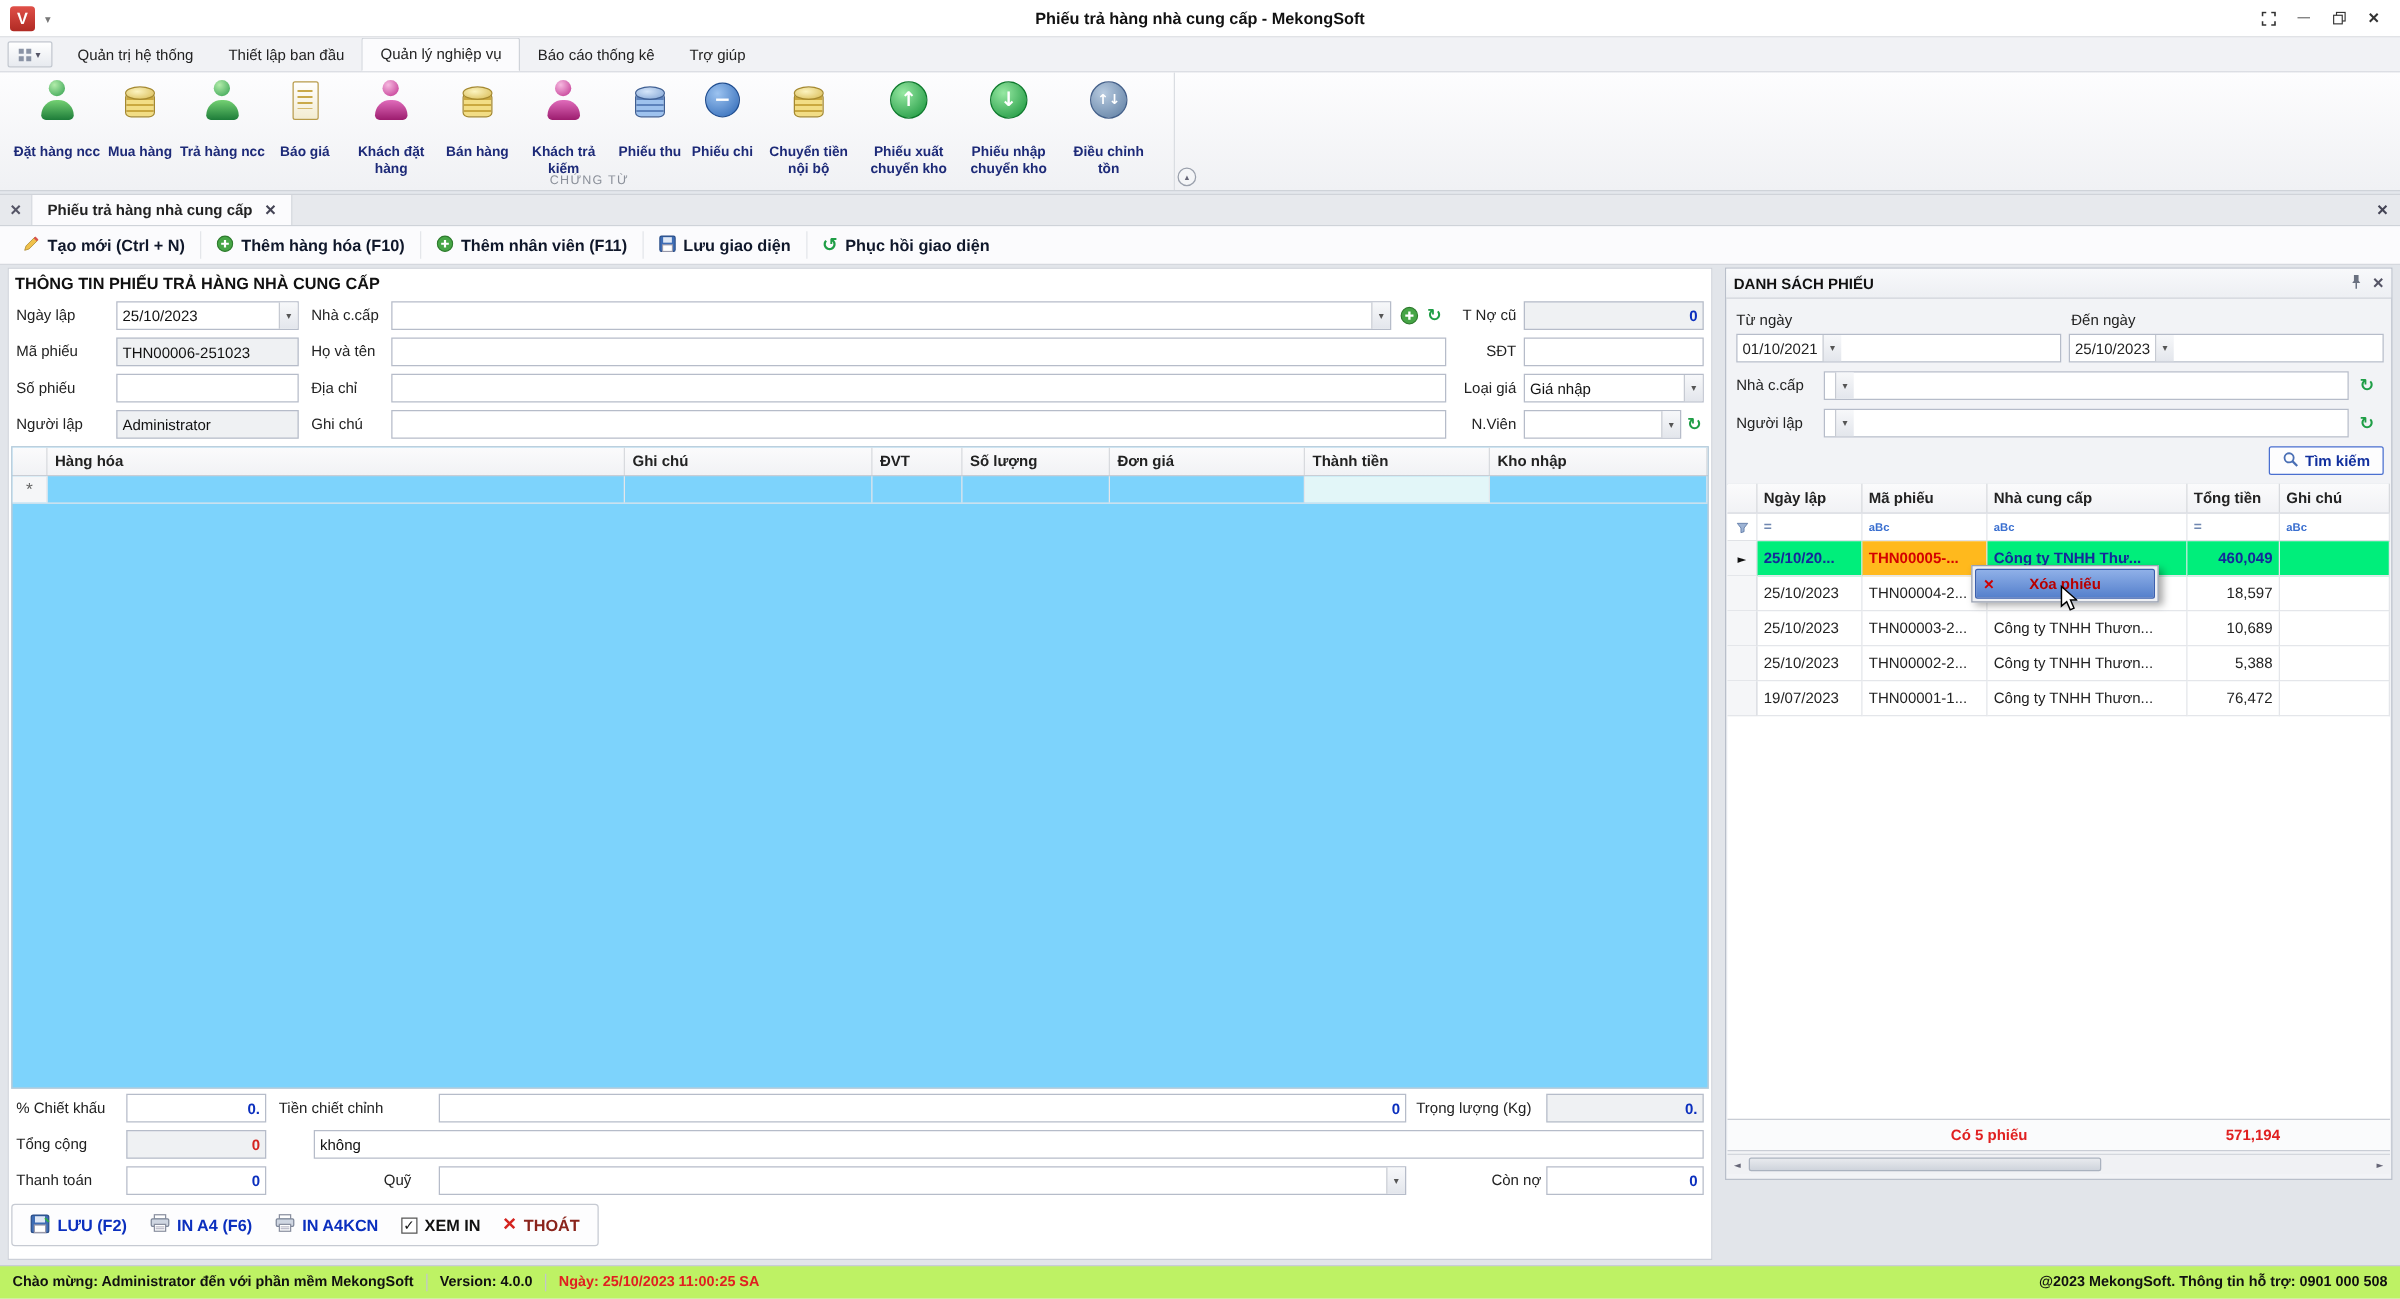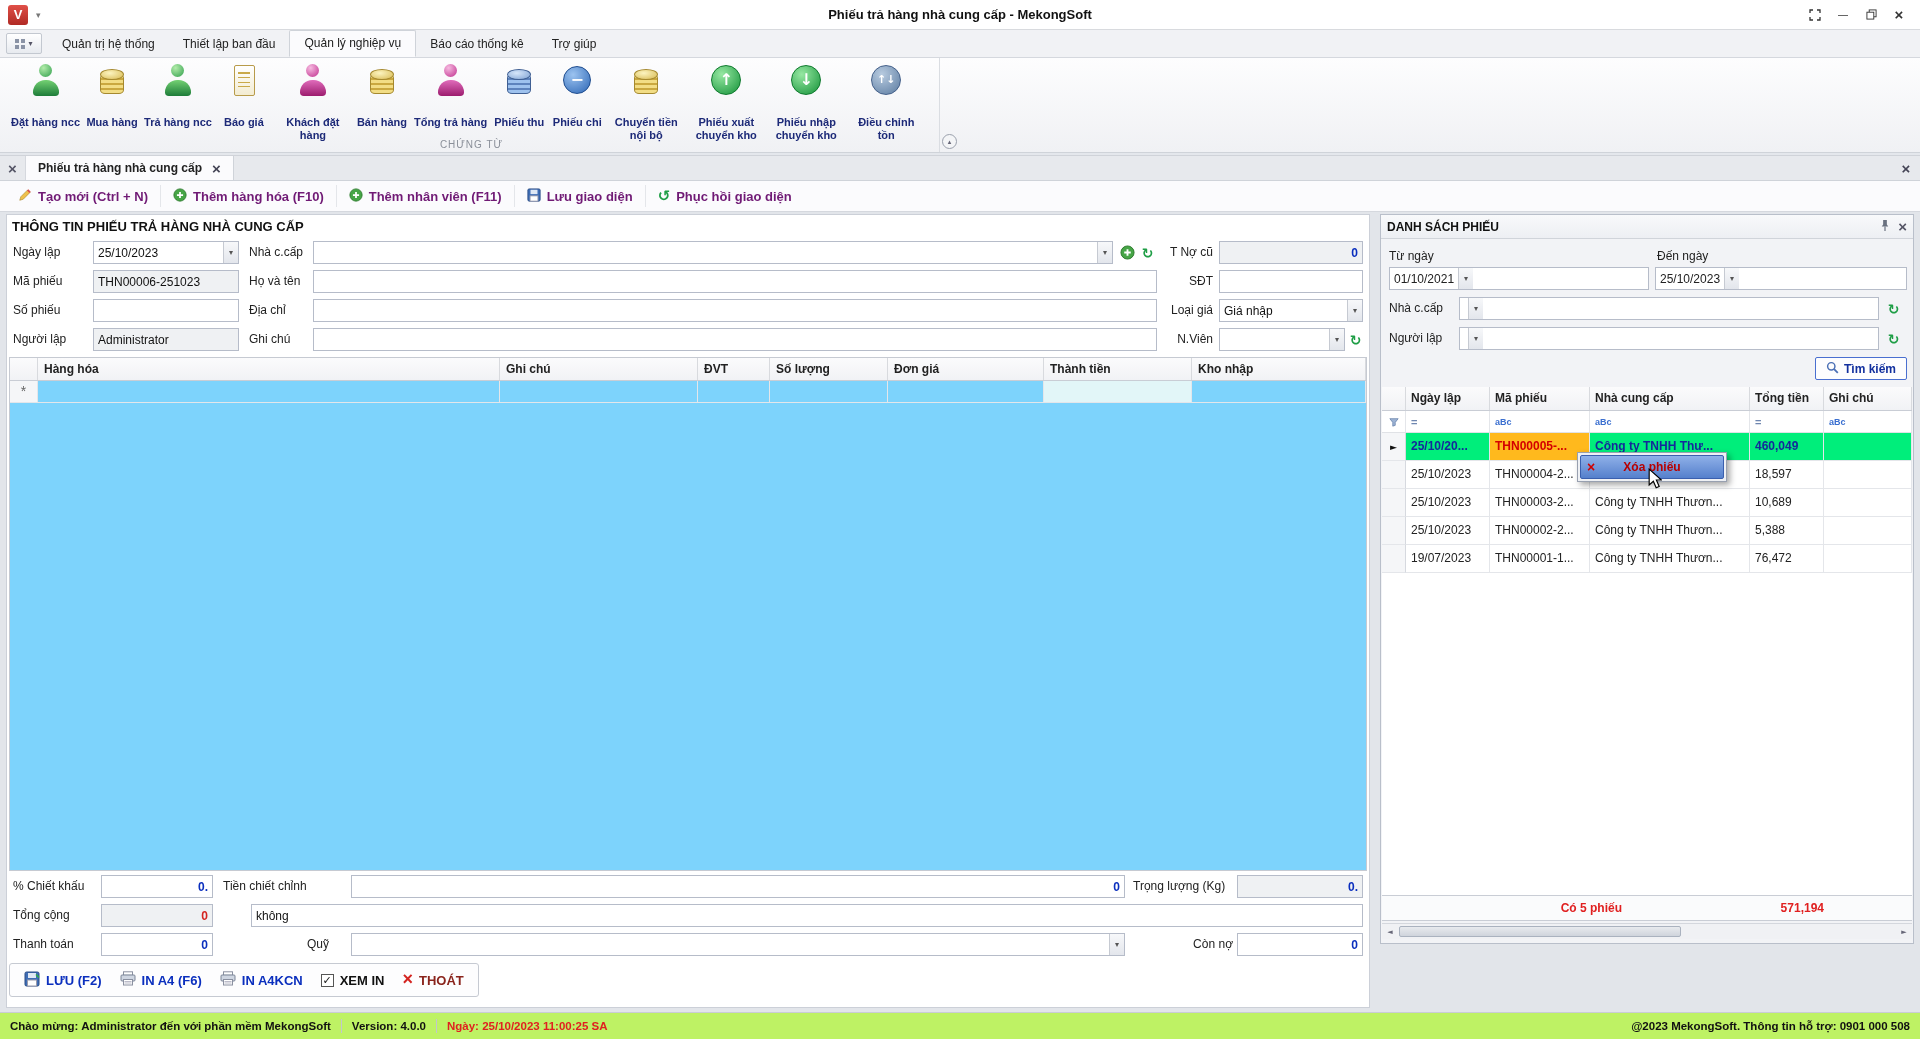--- a/index.html
+++ b/index.html
@@ -59,21 +59,21 @@
 
   
   .doctab-bar { position:absolute; top:155px; left:0; right:0; height:26px; background:#e7e9ed; border-top:1px solid #d0d3d9; border-bottom:1px solid #cfd3d9; display:flex; align-items:stretch; }
   .dt-close { width:26px; display:flex; align-items:center; justify-content:center; color:#556; border-right:1px solid #d5d8de; }
   .doctab { display:flex; align-items:center; gap:10px; padding:0 12px; background:#fbfbfd; border-right:1px solid #cfd3d9; font-weight:bold; font-size:12px; color:#222; }
   .dt-x { color:#445; font-size:12px; }
   .dt-far { margin-left:auto; width:28px; display:flex; align-items:center; justify-content:center; color:#445; }
 
   
   .action-bar { position:absolute; top:181px; left:0; right:0; height:31px; background:#fbfbfd; border-bottom:1px solid #d5d8de; display:flex; align-items:center; padding-left:6px; }
-  .ab-item { display:flex; align-items:center; gap:6px; padding:0 12px; height:22px; font-size:13px; font-weight:bold; color:#701a75; border-right:1px solid #e4e6ea; }
+  .ab-item { display:flex; align-items:center; gap:6px; padding:0 12px; height:22px; font-size:13px; font-weight:bold; color:#0f172a; border-right:1px solid #e4e6ea; }
   .i-undo::before{ content:"↺"; color:#1f9e46; font-weight:bold; font-size:15px; font-family:"DejaVu Sans",sans-serif; }
 
   
   .workspace { position:absolute; top:212px; bottom:27px; left:0; right:0; background:#e2e5ea; }
   .left-pane { position:absolute; left:6px; top:2px; width:1364px; bottom:4px; background:#fff; border:1px solid #ccd0d8; }
   .form-title { position:absolute; left:5px; top:4px; font-size:13px; font-weight:bold; color:#111; }
   .flabel { position:absolute; height:23px; line-height:23px; font-size:12px; color:#222; }
   .r { text-align:right; }
   .ffield { position:absolute; height:23px; border:1px solid #b6bcc9; background:#fff; display:flex; align-items:center; padding:0 4px; font-size:12px; color:#111; }
   .ffield .fval { flex:1; white-space:nowrap; overflow:hidden; }
@@ -119,21 +119,21 @@
   .search-btn { position:absolute; left:434px; top:142px; width:92px; height:23px; border:1px solid #4a6fd0; border-radius:2px; background:#fdfdfe; display:flex; align-items:center; justify-content:center; gap:5px; font-size:12px; font-weight:bold; color:#12309e; }
 
   .lp-gridbg { position:absolute; left:1px; right:1px; top:172px; height:508px; background:#fff; border-top:1px solid #c9cdd5; }
   .lg-header { position:absolute; left:1px; right:1px; top:172px; height:24px; display:flex; background:linear-gradient(#fbfbfc,#f1f2f5); border-bottom:1px solid #c9cdd5; }
   .lg-header > div { border-right:1px solid #d8dade; font-weight:bold; font-size:12px; line-height:23px; padding:0 5px; white-space:nowrap; overflow:hidden; }
   .lg-filter { position:absolute; left:1px; right:1px; top:196px; height:22px; display:flex; background:#fff; border-bottom:1px solid #e0e2e6; }
   .lg-filter > div { border-right:1px solid #e4e6ea; display:flex; align-items:center; padding:0 5px; }
   .lg-rows { position:absolute; left:1px; right:1px; top:218px; }
   .lr { display:flex; height:28px; }
   .lr > div { border-right:1px solid #e4e6ea; border-bottom:1px solid #e4e6ea; font-size:12px; line-height:27px; padding:0 5px; white-space:nowrap; overflow:hidden; }
-  .kw0{width:24px;} .kw1{width:84px;} .kw2{width:100px;} .kw3{width:160px;} .kw4{width:74px;} .kw5{width:88px;}
+  .kw0{width:24px;} .kw1{width:84px;} .kw2{width:100px;} .kw3{width:160px;} .kw4{width:74px;text-align:right;} .kw5{width:88px;}
   .lr .kw0 { background:#f5f6f8; border-right:1px solid #d6d9df; text-align:center; color:#333; }
   .lr.sel > div { background:#00ee7b; color:#14289b; font-weight:bold; }
   .lr.sel > .kw2 { background:#ffb91d; color:#d40000; }
   .lr.sel > .kw0 { background:#f5f6f8; color:#111; }
   .i-rowarrow::before{ content:"►"; font-size:9px; font-family:"DejaVu Sans",sans-serif; }
   .f-eq { font-weight:bold; color:#6f87b0; font-size:11px; }
   .f-eq::before{ content:"="; }
   .f-abc { color:#3a6fd0; font-size:9px; font-weight:bold; }
   .f-abc::before{ content:"aBc"; }
 
@@ -226,21 +226,21 @@
           <span class="rbl">Khách đặt hàng</span>
         </div>
 
         <div class="rbtn">
           <span class="ric ic-coins"></span>
           <span class="rbl">Bán hàng</span>
         </div>
 
         <div class="rbtn">
           <span class="ric ic-person-pink"></span>
-          <span class="rbl">Tổng trả hàng</span>
+          <span class="rbl">Khách trả kiếm</span>
         </div>
 
         <div class="rbtn">
           <span class="ric ic-coins-blue"></span>
           <span class="rbl">Phiếu thu</span>
         </div>
 
         <div class="rbtn">
           <span class="ric ic-coin-minus"></span>
           <span class="rbl">Phiếu chi</span>

